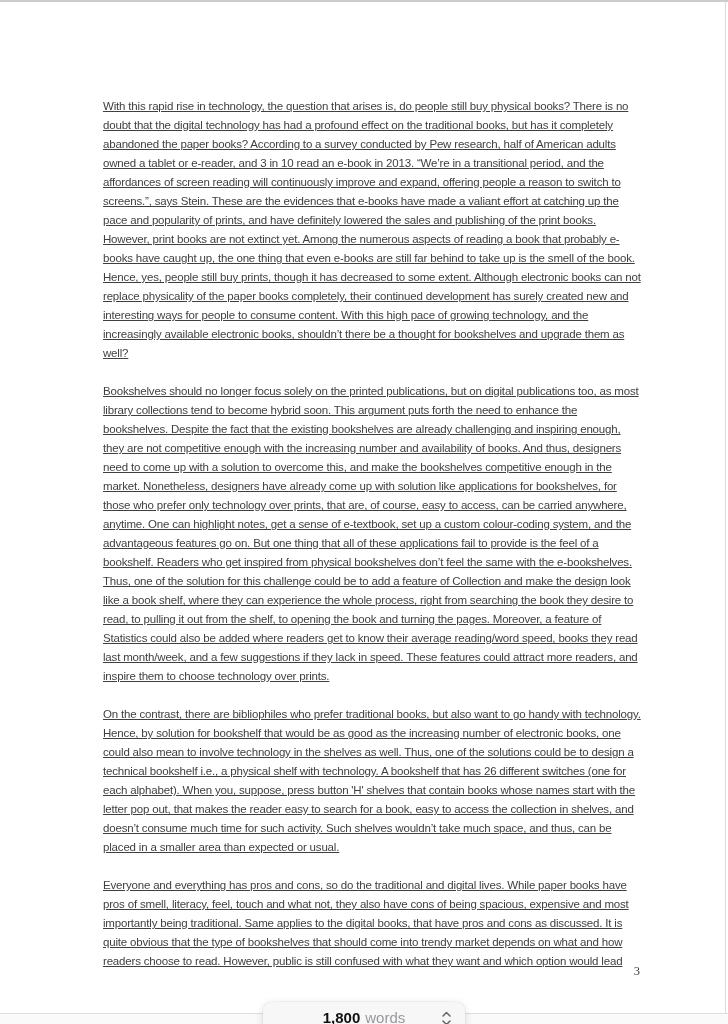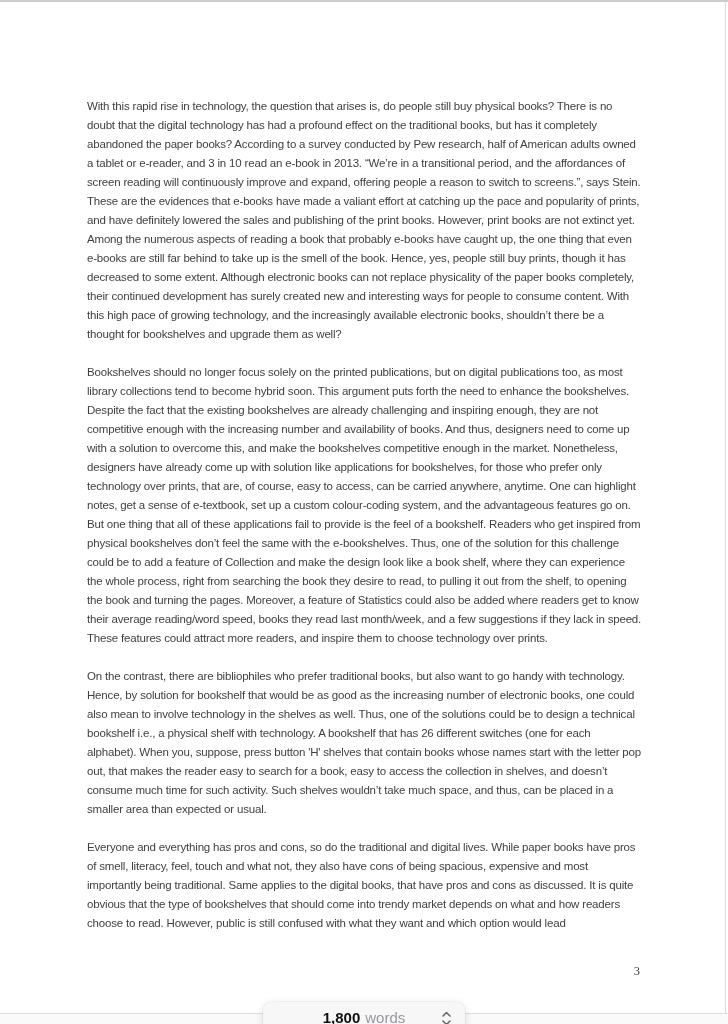--- a/index.html
+++ b/index.html
@@ -32,21 +32,22 @@
     left: 87px;
     top: 97px;
     width: 555px;
     font-size: 11.5px;
     letter-spacing: -0.18px;
     line-height: 19px;
     color: #3f3f3f;
     cursor: text;
   }
   .text-area p {
-    margin: 0 0 19px 0;
+    margin: 0 0 19px 16px;
+    text-decoration: underline;
   }
   .page-number {
     position: absolute;
     top: 964px;
     left: 540px;
     width: 100px;
     text-align: right;
     font-family: "Liberation Serif", serif;
     font-size: 12.5px;
     color: #3a3a3a;

